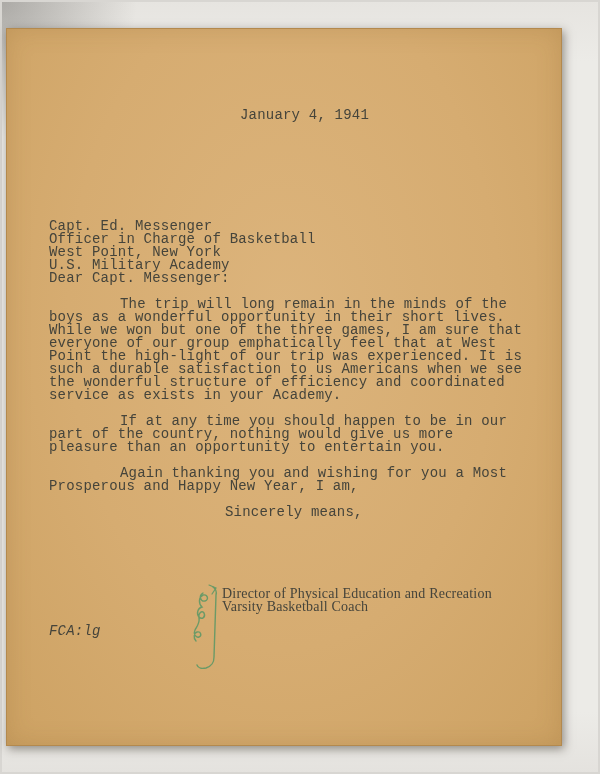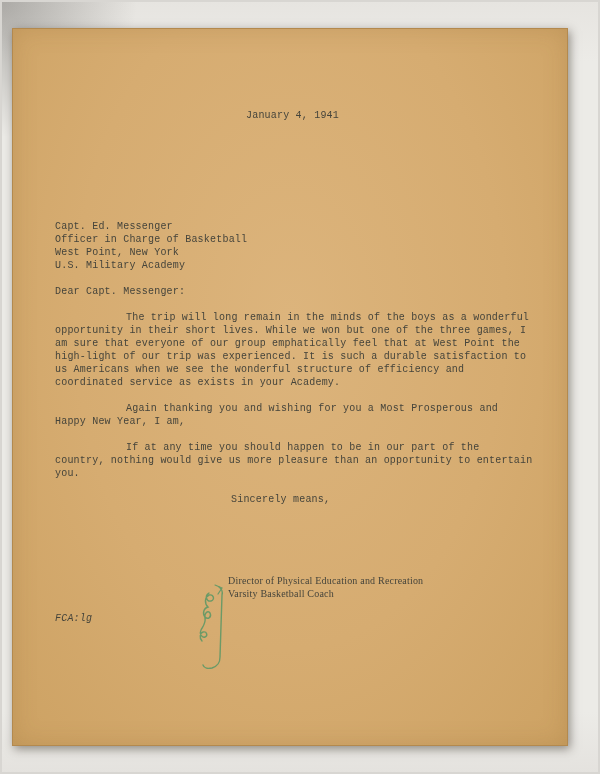--- a/index.html
+++ b/index.html
@@ -17,45 +17,44 @@
   .scan-frame {
     position: absolute;
     inset: 0;
     background:
       radial-gradient(circle at 0% 0%, rgba(60,58,54,0.35) 0%, rgba(60,58,54,0) 14%),
       linear-gradient(180deg, #e6e4e0 0%, #ecebe7 8%, #ecebe7 92%, #e4e2de 100%);
     box-shadow: inset 0 0 0 2px #d8d6d2;
   }
   .paper {
     position: absolute;
-    left: 12px;
+    left: 6px;
     top: 28px;
     width: 556px;
     height: 718px;
     box-sizing: border-box;
     background:
       radial-gradient(ellipse at 50% 40%, #dcb47c 0%, #d6ac71 55%, #cda263 100%);
     border: 1px solid #b3894e;
     box-shadow: 2px 3px 9px rgba(55,48,38,0.5), inset 0 0 24px rgba(120,85,35,0.18);
     padding: 80px 34px 0 42px;
     color: #45443b;
-    font-size: 10px;
+    font-size: 14px;
     line-height: 13px;
     letter-spacing: 0.2px;
   }
   .date-line {
     margin-left: 191px;
     margin-bottom: 98px;
     white-space: nowrap;
   }
   .address-block div {
     white-space: nowrap;
   }
   .salutation {
-    margin-top: 13px;
     white-space: nowrap;
   }
   p.para {
     margin: 13px 0 0 0;
     text-indent: 71px;
     width: 480px;
   }
   .closing {
     margin-top: 13px;
     margin-left: 176px;
@@ -94,22 +93,22 @@
     <div class="address-block">
       <div>Capt. Ed. Messenger</div>
       <div>Officer in Charge of Basketball</div>
       <div>West Point, New York</div>
       <div>U.S. Military Academy</div>
     </div>
 
     <div class="salutation">Dear Capt. Messenger:</div>
 
     <p class="para">The trip will long remain in the minds of the boys as a wonderful opportunity in their short lives.  While we won but one of the three games, I am sure that everyone of our group emphatically feel that at West Point the high-light of our trip was experienced.  It is such a durable satisfaction to us Americans when we see the wonderful structure of efficiency and coordinated service as exists in your Academy.</p>
+    <p class="para">If at any time you should happen to be in our part of the country, nothing would give us more pleasure than an opportunity to entertain you.</p>
     <p class="para">Again thanking you and wishing for you a Most Prosperous and Happy New Year, I am,</p>
-    <p class="para">If at any time you should happen to be in our part of the country, nothing would give us more pleasure than an opportunity to entertain you.</p>
 
     <div class="closing">Sincerely means,</div>
 
     <div class="sig-block">
       <div>Director of Physical Education and Recreation</div>
       <div>Varsity Basketball Coach</div>
     </div>
 
     <div class="initials">FCA:lg</div>
 

